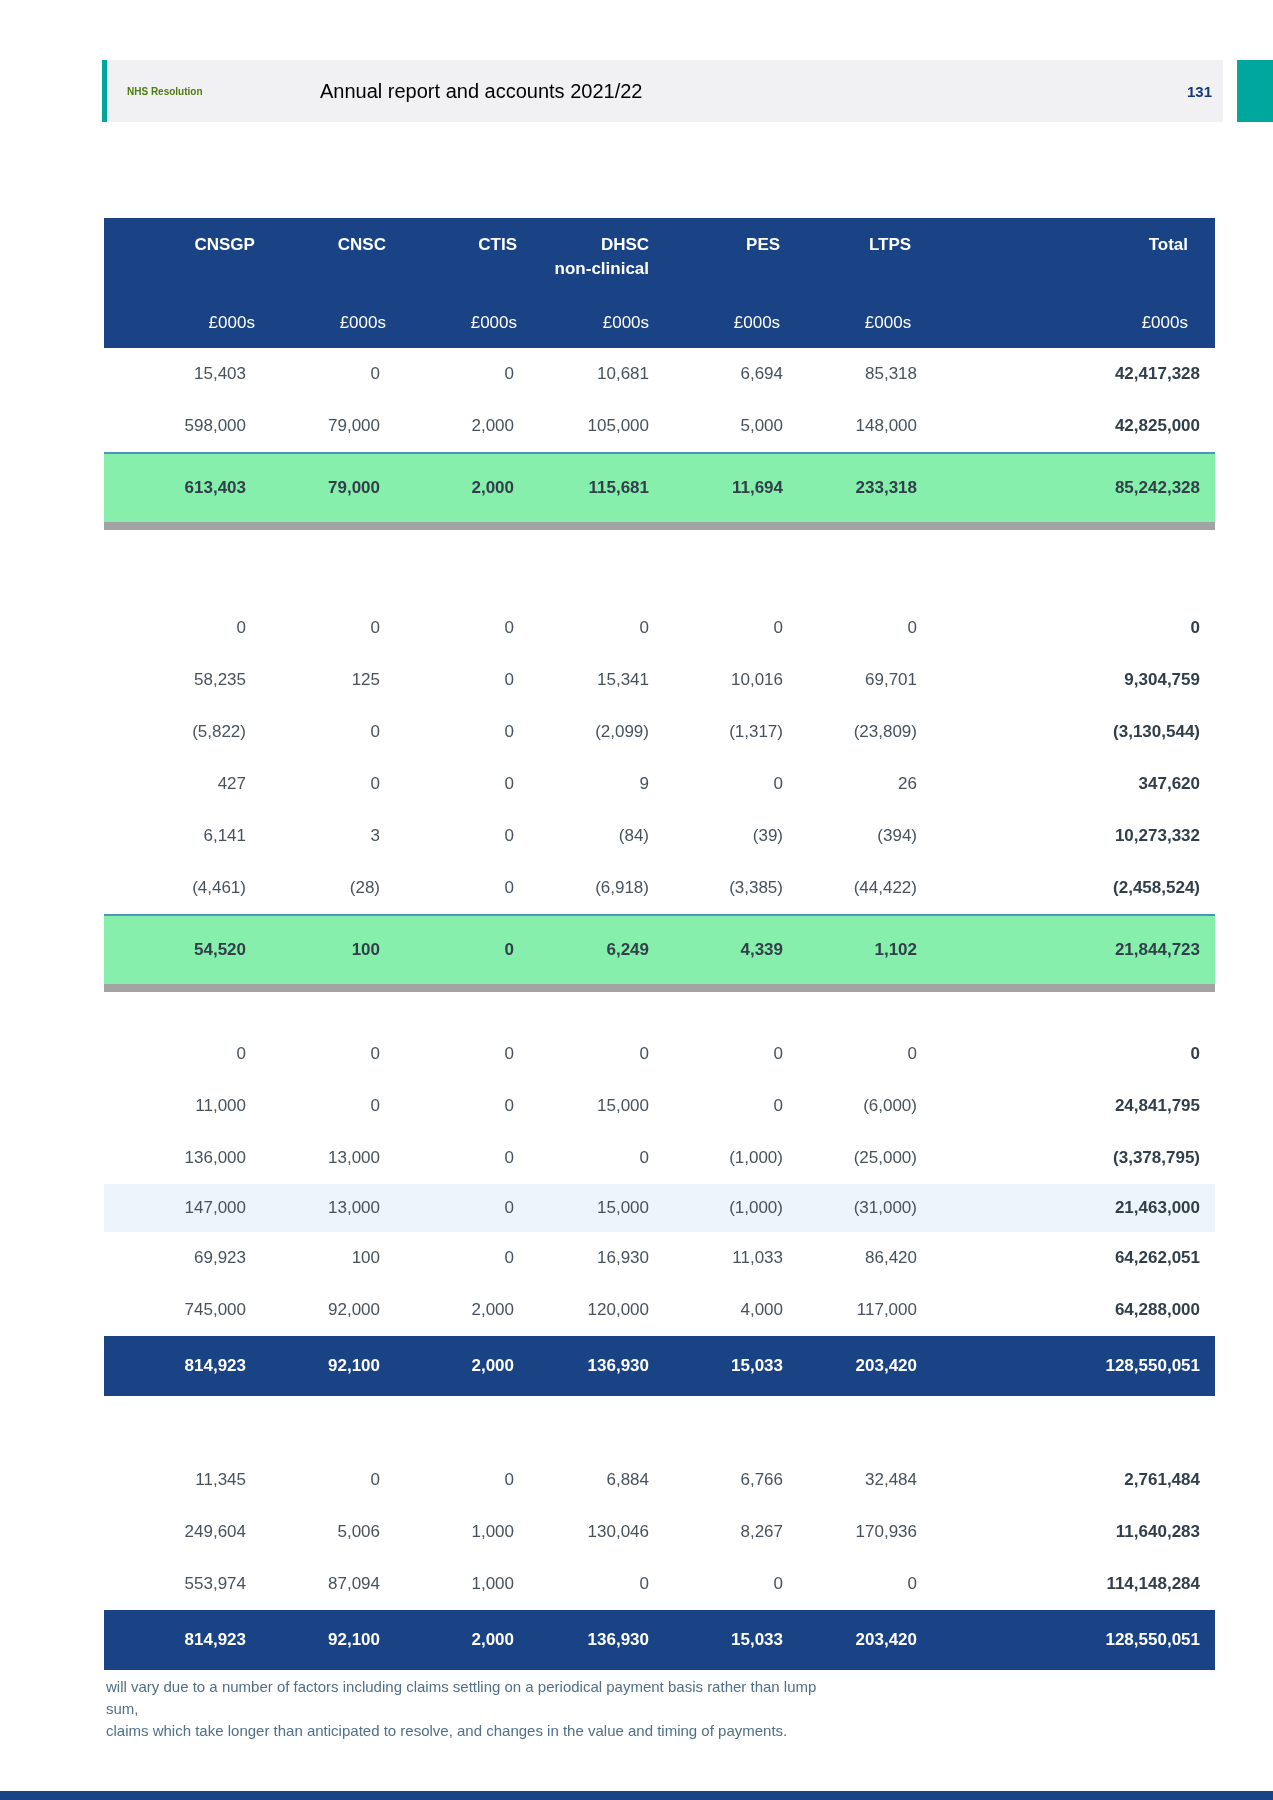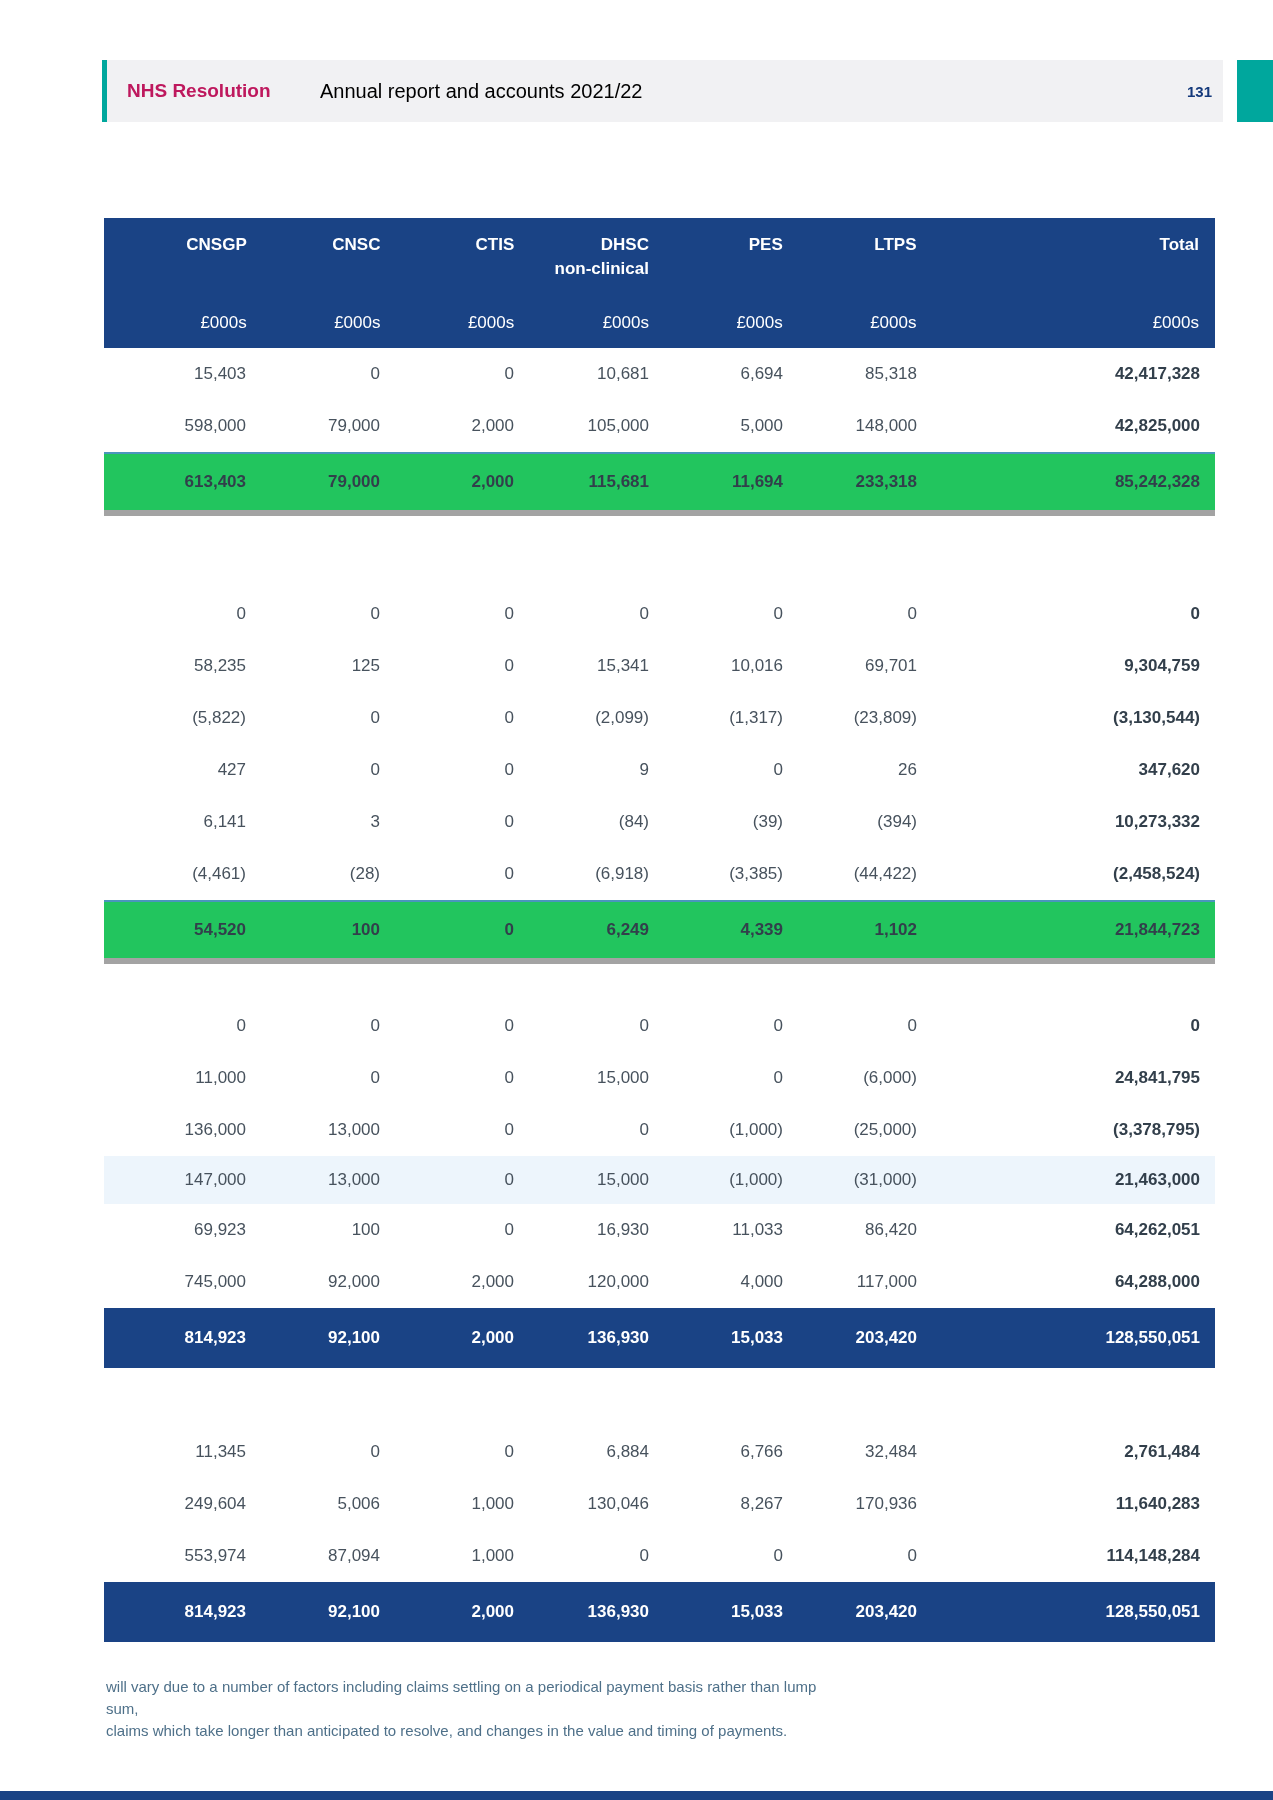--- a/index.html
+++ b/index.html
@@ -6,45 +6,45 @@
   body{
     width:1273px;height:1800px;position:relative;overflow:hidden;
     background:#ffffff;
     font-family:"Liberation Sans","DejaVu Sans",sans-serif;
   }
 
   
   .band{position:absolute;left:102px;top:60px;width:1121px;height:62px;background:#f1f1f3}
   .accent{position:absolute;left:0;top:0;width:5px;height:100%;background:#00a79d}
   .brand{position:absolute;left:25px;top:50%;transform:translateY(-50%);
-         font-weight:700;font-size:19px;color:#be185d;white-space:nowrap}
+         font-weight:700;font-size:10px;color:#4d7c0f;white-space:nowrap}
   .doc-title{position:absolute;left:218px;top:50%;transform:translateY(-50%);
          font-size:20px;color:#000000;white-space:nowrap}
   .page-num{position:absolute;right:11px;top:50%;transform:translateY(-50%);
          font-weight:700;font-size:15px;color:#14397b}
   .corner{position:absolute;left:1237px;top:60px;width:36px;height:62px;background:#00a79d}
 
   
   #table{position:absolute;left:104px;top:218px;width:1111px;font-size:17px;color:#47525d}
   .thead{background:#1a4385;color:#fff;height:130px;box-sizing:border-box;
          display:flex;flex-direction:column;justify-content:space-between;
-         padding:15px 1px 15px}
+         padding:15px 12px 15px}
   .hrow{display:flex}
   .hcell{text-align:right}
   .l1,.l2{font-weight:700;line-height:24px}
   .urow .hcell{font-weight:400}
 
   .c0{width:142px}.c1{width:134px}.c2{width:134px}.c3{width:135px}.c4{width:134px}.c5{width:134px}
   .c6{width:298px;box-sizing:border-box;padding-right:15px}
 
   .row{display:flex;align-items:center;height:52px}
   .cell{text-align:right}
   .row .c6{font-weight:700;color:#323f4b}
-  .row.subtotal{height:64px;background:#22c55e;box-sizing:border-box;
-                border-top:2px solid #4a96bc;border-bottom:6px solid #a3a3a3;
+  .row.subtotal{height:78px;background:#86efac;box-sizing:border-box;
+                border-top:2px solid #4a96bc;border-bottom:8px solid #a3a3a3;
                 font-weight:700;color:#323f4b}
   .row.highlight{height:48px;background:#edf5fc}
   .row.grandtotal{height:60px;background:#1a4385;color:#fff;font-weight:700}
   .row.grandtotal .c6{color:#fff}
   .section.s0{margin-bottom:72px}
   .section.s1{margin-bottom:36px}
   .section.s2{margin-bottom:58px}
 
   
   .footnote{position:absolute;left:106px;top:1676px;width:740px;

